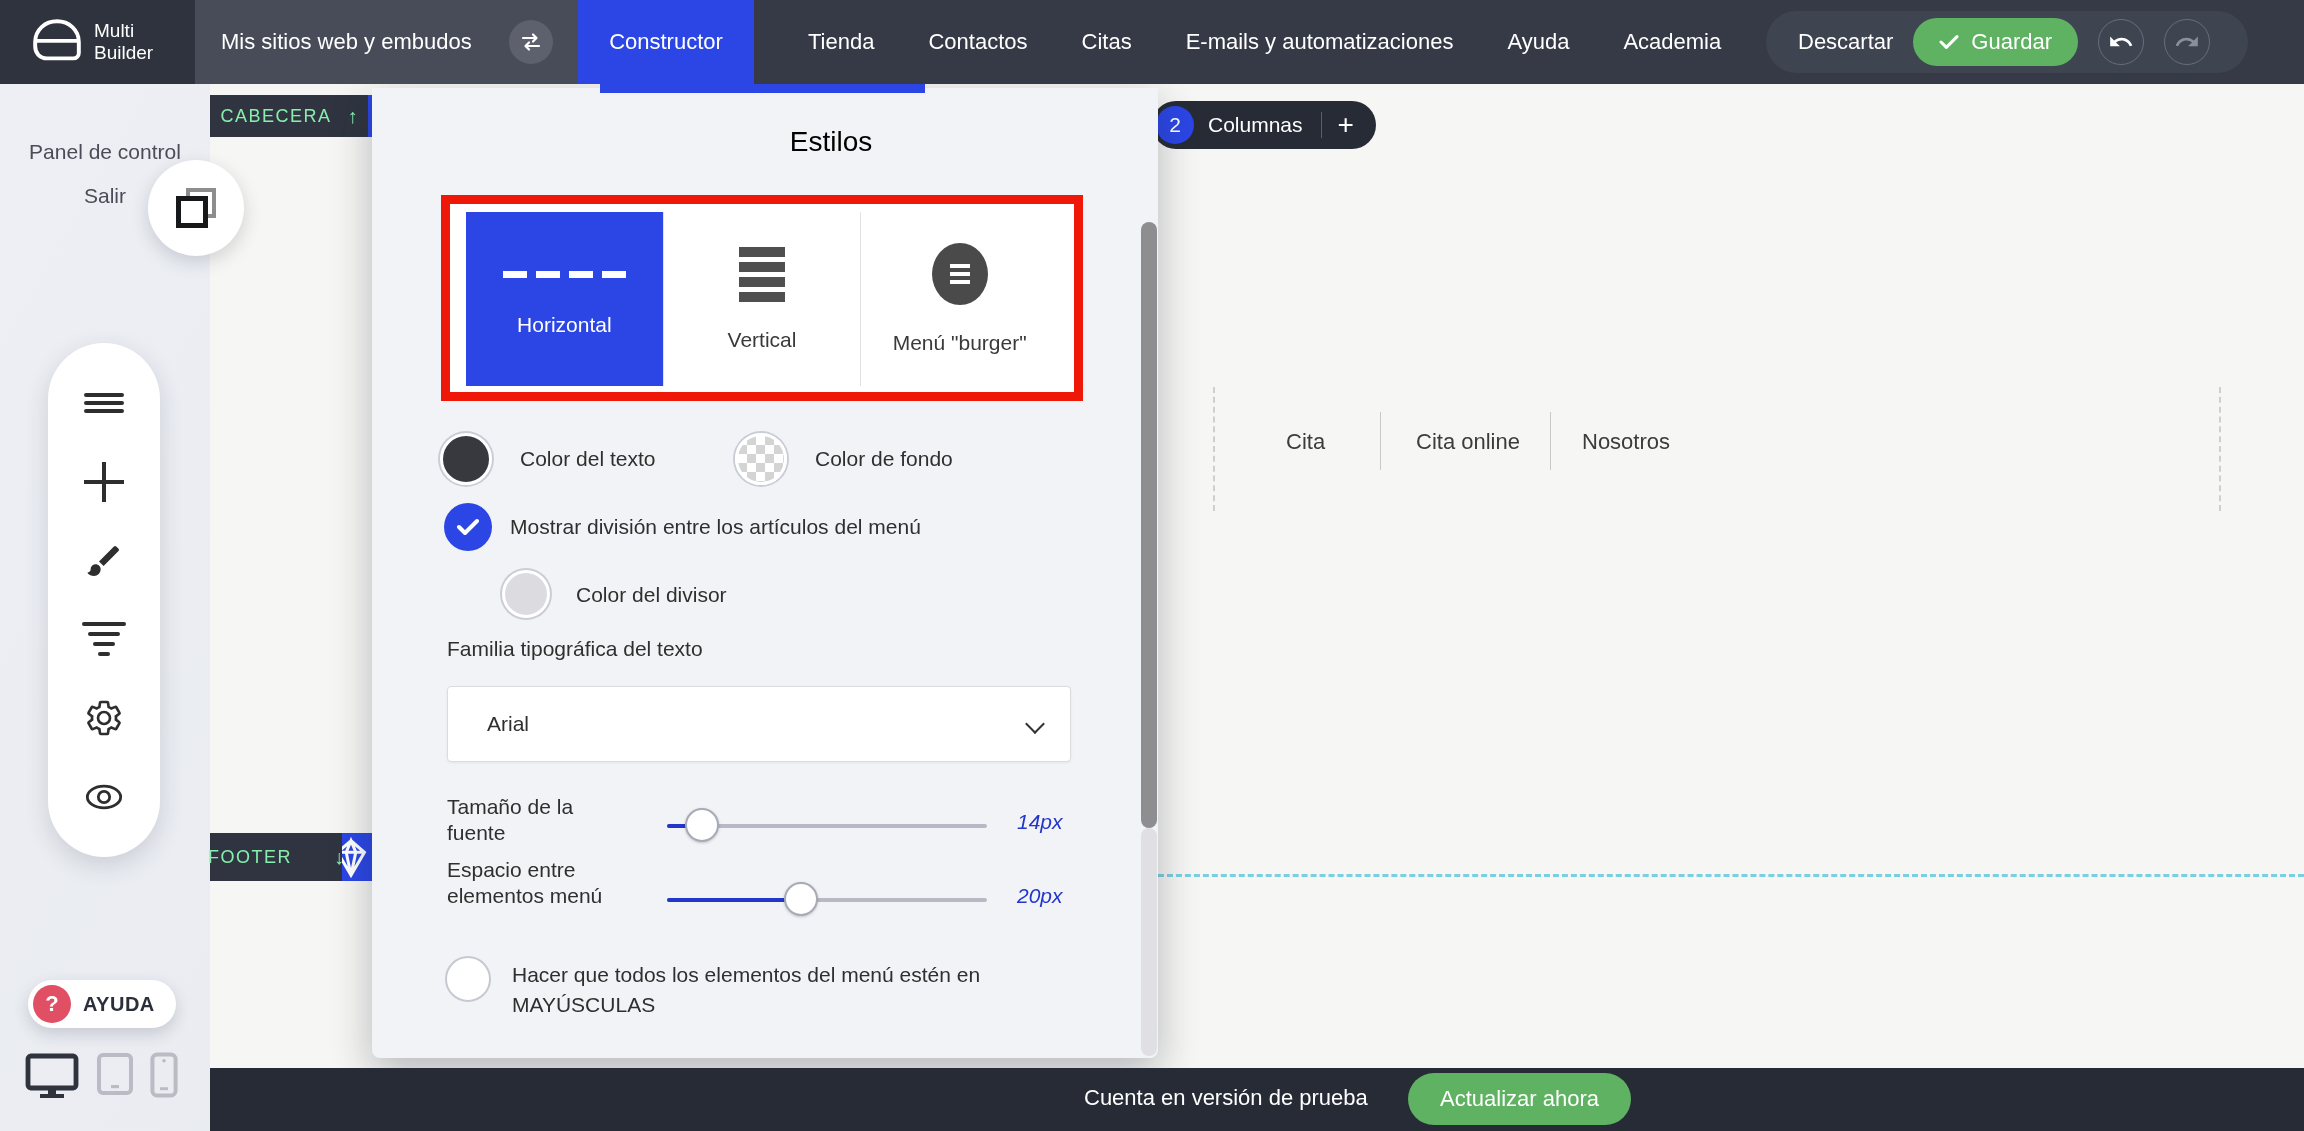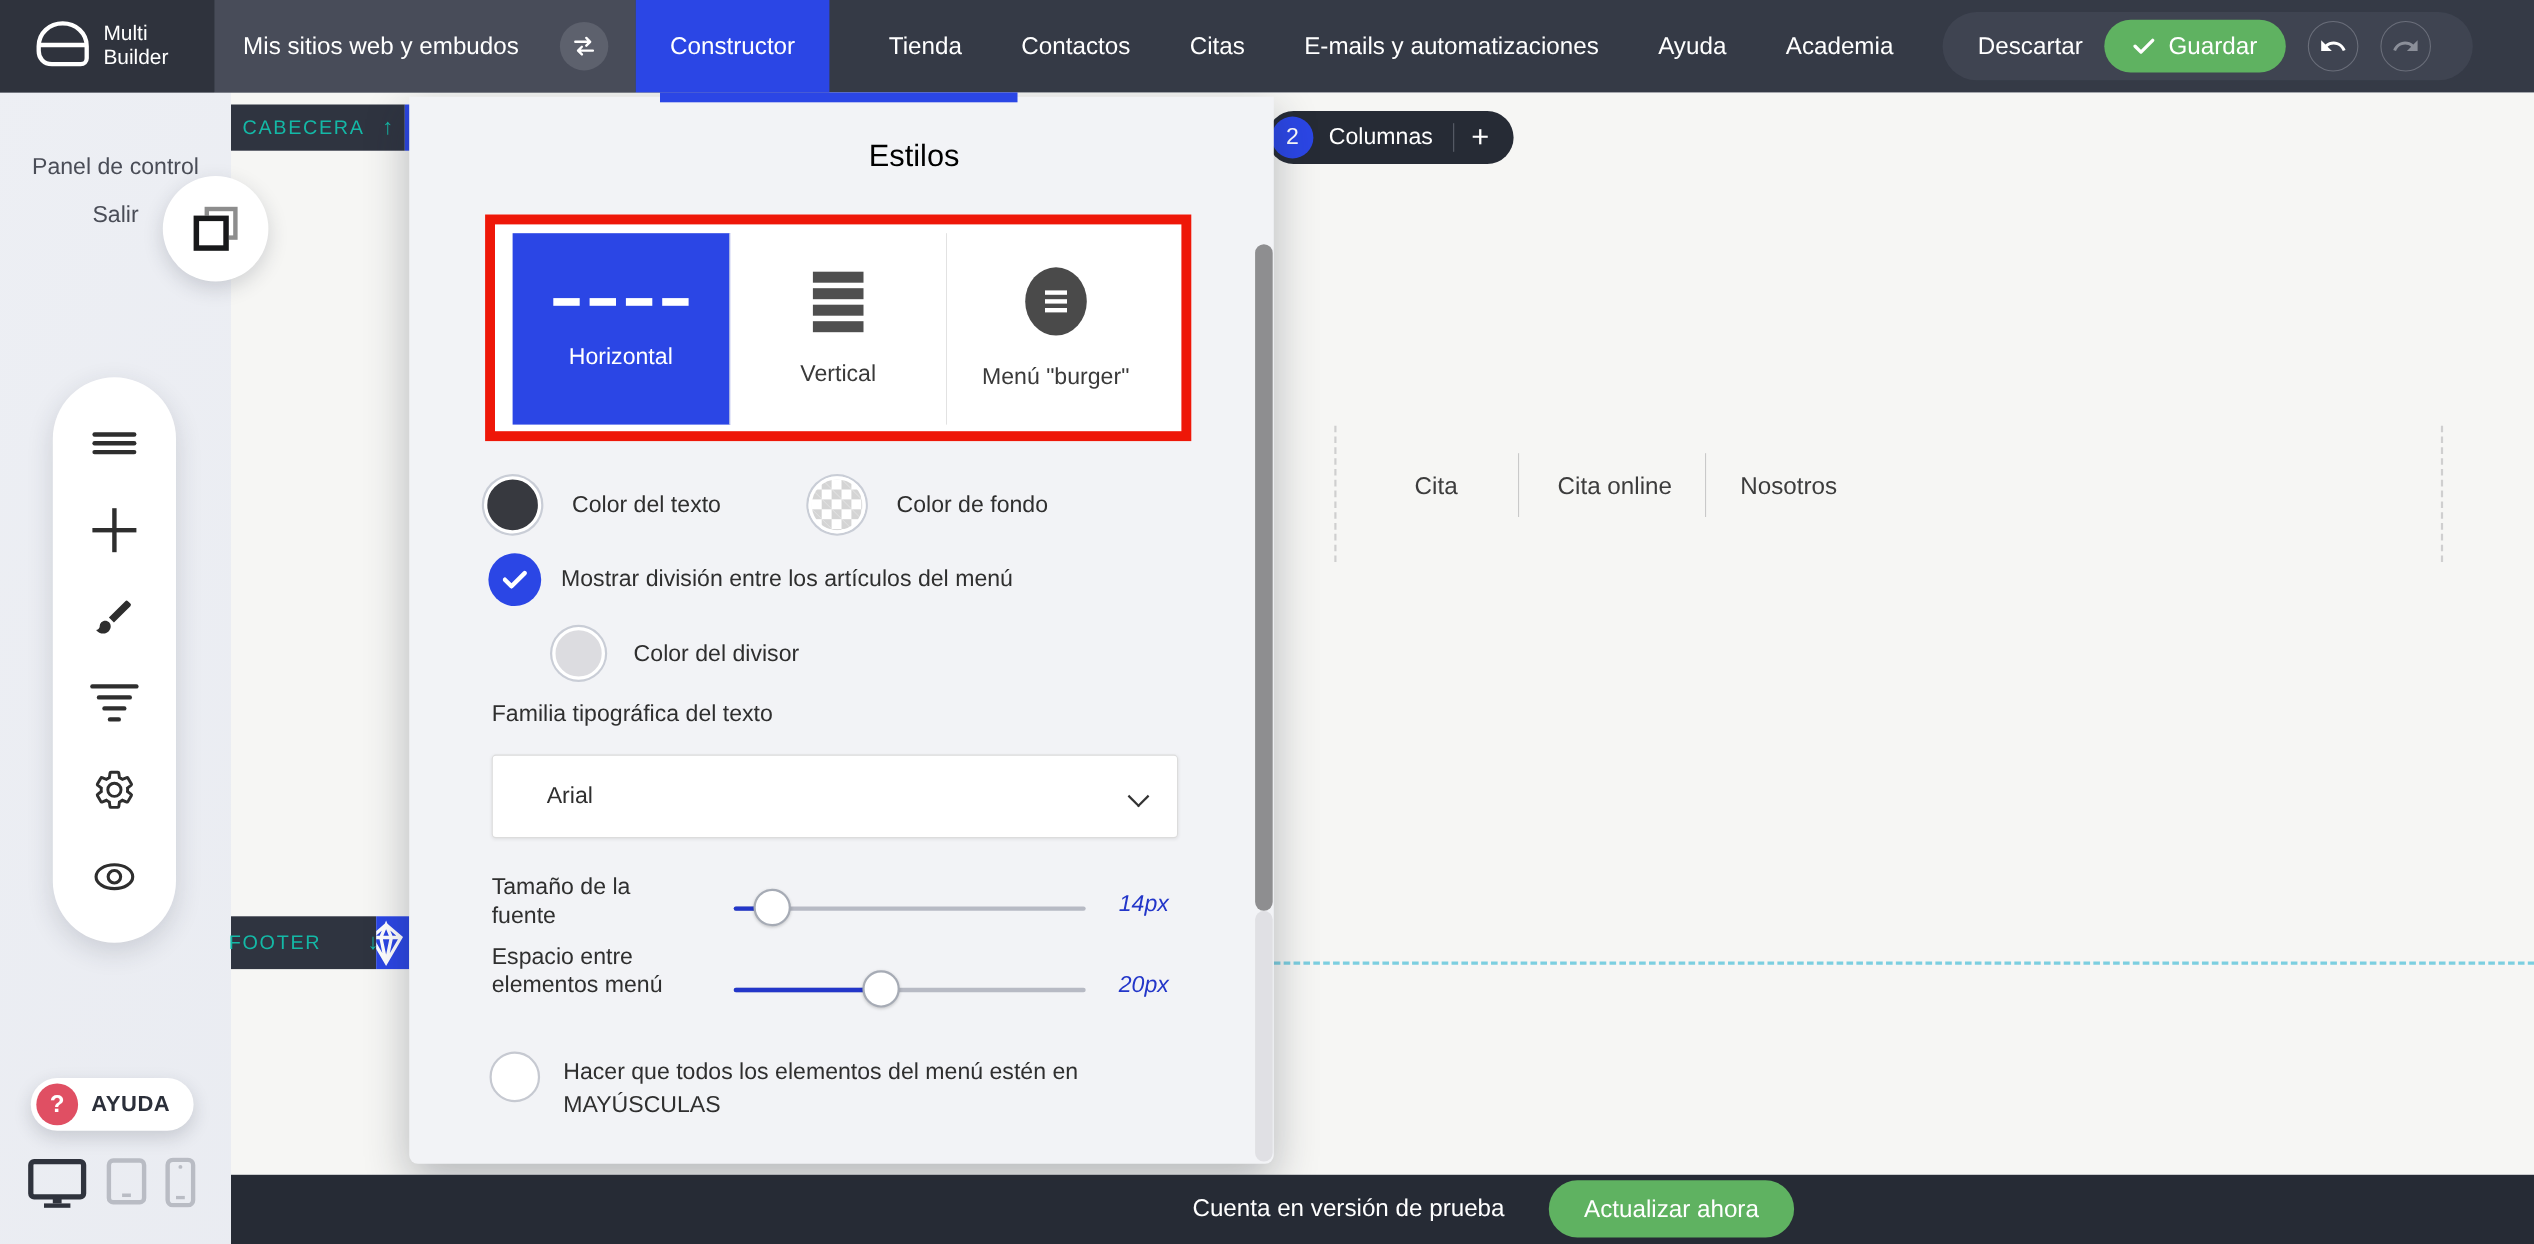--- a/index.html
+++ b/index.html
@@ -51,21 +51,21 @@
   .flt1,.flt2,.flt3,.flt4{height:4px;background:#2e2e2e;border-radius:2px;margin:3px 0;}
   .help-pill { position:absolute; left:28px; top:980px; width:148px; height:48px; border-radius:24px; background:#fff;
                box-shadow:0 6px 16px rgba(40,45,60,.18); display:flex; align-items:center; gap:12px; padding-left:5px; cursor:pointer; z-index:30;}
   .help-q { width:38px; height:38px; border-radius:50%; background:#e04f63; color:#fff; font-size:22px; font-weight:bold;
             display:flex; align-items:center; justify-content:center; }
   .help-label { font-size:20px; font-weight:bold; color:#2b2f3a; letter-spacing:.5px; }
   .devices { position:absolute; left:24px; top:1052px; display:flex; align-items:flex-start; gap:16px; z-index:30; }
 
   
   .canvas { position:absolute; left:210px; top:84px; width:2094px; height:984px; background:#f6f6f4; }
-  .sec-tag { position:absolute; background:#2f3440; color:#14b8a6; font-size:18px; letter-spacing:1.5px;
+  .sec-tag { position:absolute; background:#2f3440; color:#86efac; font-size:18px; letter-spacing:1.5px;
              display:flex; align-items:center; justify-content:center; gap:16px; cursor:pointer; z-index:10; }
   .tag-header { left:210px; top:95px; width:158px; height:42px; }
   .tag-footer { left:210px; top:833px; width:132px; height:48px;gap:42px; }
   .tag-arrow { font-size:20px; letter-spacing:0; }
   .hdr-edge { position:absolute; left:368px; top:95px; width:9px; height:42px; background:#2b46e5; z-index:10; }
   .ftr-edge { position:absolute; left:342px; top:833px; width:30px; height:48px; background:#2b46e5; overflow:hidden; z-index:10; }
   .cols-pill { position:absolute; left:1152px; top:101px; width:224px; height:48px; border-radius:26px; background:#262b35;
                display:flex; align-items:center; color:#fff; z-index:15; cursor:pointer; }
   .cols-badge { position:absolute; left:4px; top:5px; width:38px; height:38px; border-radius:50%; background:#2b46e5;
                 color:#fff; font-size:21px; display:flex; align-items:center; justify-content:center; }
@@ -93,21 +93,21 @@
   .dash { width:24px; height:7px; background:#fff; }
   .vbars { display:flex; flex-direction:column; gap:5px; }
   .vbar { width:46px; height:10px; background:#4f4f4f; }
   .burger-circ { width:56px; height:62px; border-radius:50%; background:#4a4a4a;
                  display:flex; flex-direction:column; gap:4px; align-items:center; justify-content:center; }
   .burger-line { width:20px; height:4px; background:#fff; }
   .swatch { position:absolute; border-radius:50%; border:3px solid #fff; box-shadow:0 0 0 2px #c9cdd6; cursor:pointer; }
   .p-label { position:absolute; font-size:21px; color:#2f2f2f; line-height:26px; }
   .toggle { position:absolute; border-radius:50%; display:flex; align-items:center; justify-content:center; cursor:pointer; }
   .select { position:absolute; left:75px; top:598px; width:624px; height:76px; background:#fff; border:1px solid #dcdcdc;
-            border-radius:4px; display:flex; align-items:center; padding-left:49px; font-size:21px; color:#2f2f2f;
+            border-radius:4px; display:flex; align-items:center; padding-left:39px; font-size:21px; color:#2f2f2f;
             cursor:pointer; box-shadow:0 1px 3px rgba(0,0,0,.06); }
   .chev { position:absolute; right:28px; top:30px; width:14px; height:14px; border-right:2px solid #333;
           border-bottom:2px solid #333; transform:rotate(45deg); }
   .track { position:absolute; width:320px; height:4px; background:#b7bac4; border-radius:2px; }
   .fill { position:absolute; left:0; top:0; height:4px; background:#2336c9; border-radius:2px; }
   .thumb { position:absolute; top:-16px; width:34px; height:34px; border-radius:50%; background:#fff;
            border:2px solid #a6abb5; box-shadow:0 1px 3px rgba(0,0,0,.2); cursor:pointer; }
   .slider-val { position:absolute; left:645px; width:90px; font-size:21px; font-style:italic; color:#2336c9; }
   .scroll-thumb { position:absolute; left:769px; top:134px; width:16px; height:606px; border-radius:8px; background:#8e8e90; cursor:pointer; }
   .scroll-track { position:absolute; left:769px; top:740px; width:16px; height:228px; border-radius:8px; background:#e0e0e4; }

